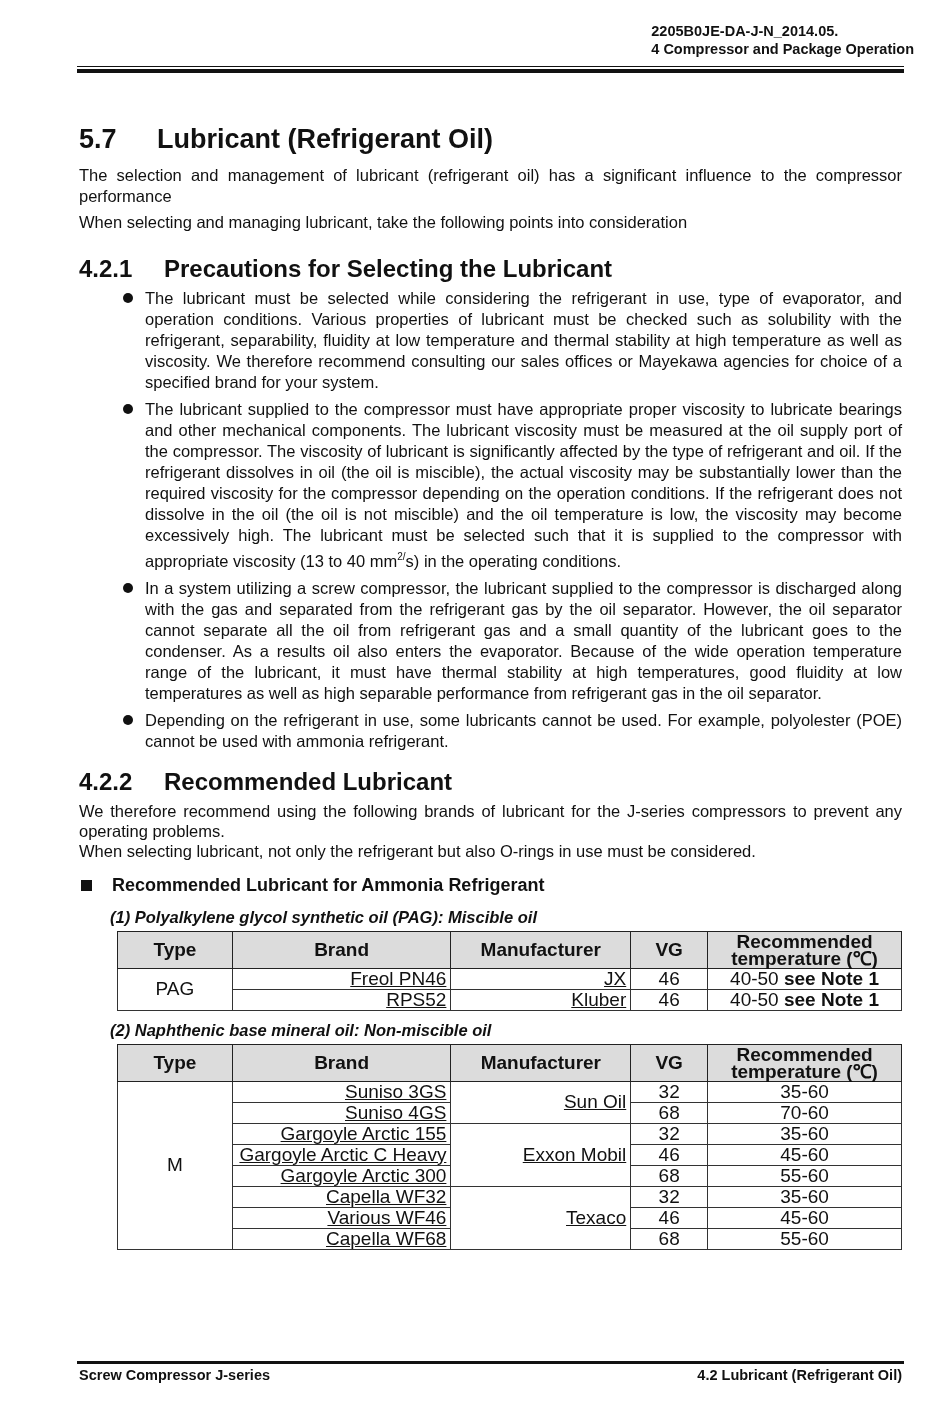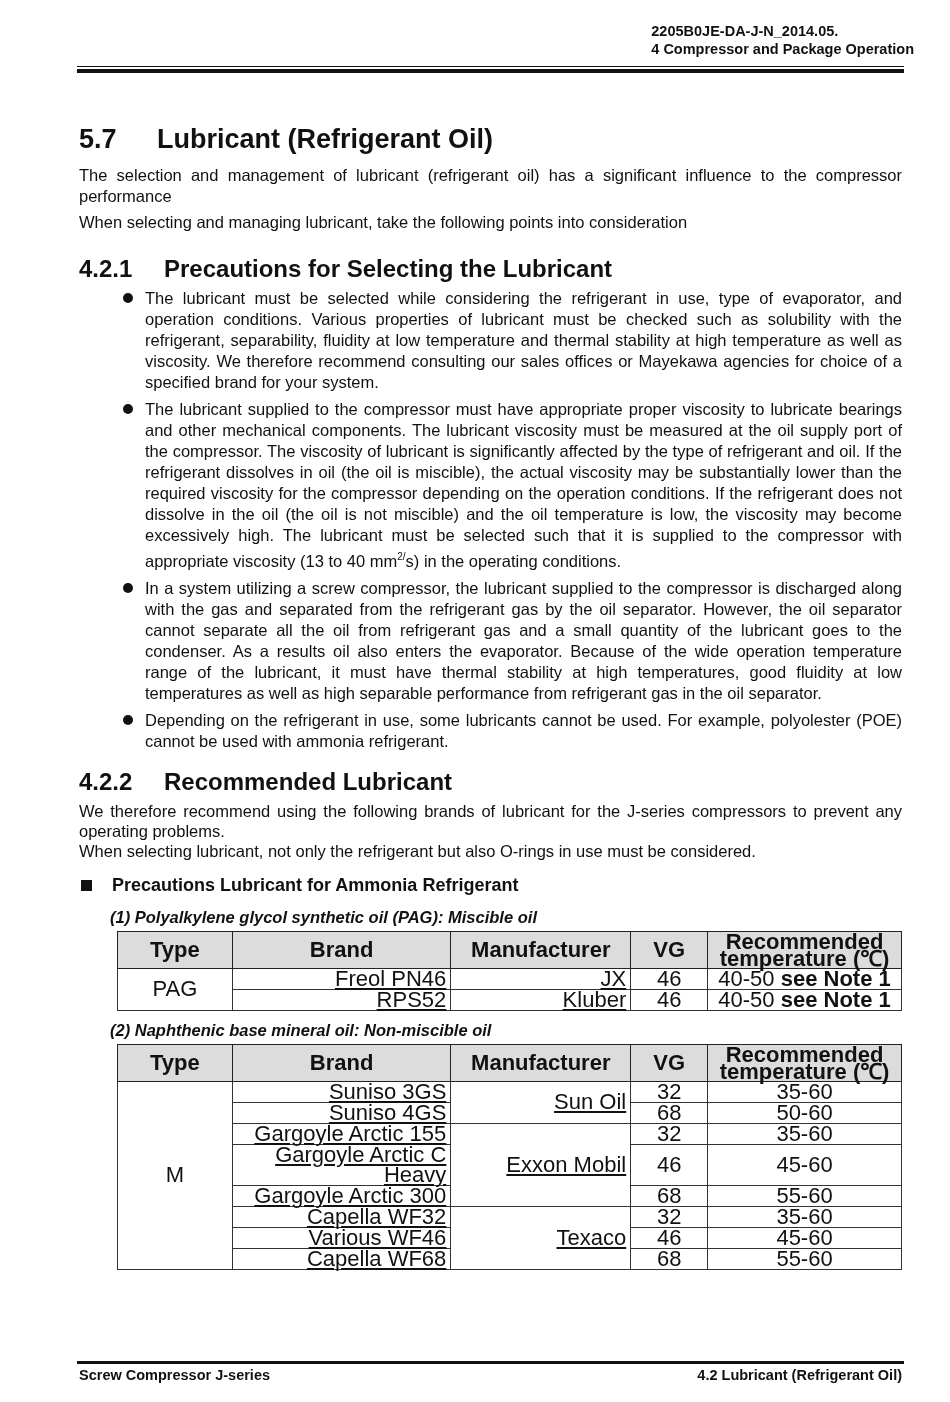--- a/index.html
+++ b/index.html
@@ -13,21 +13,21 @@
   h2 { font-size:24px; margin:22px 0 5px 0; font-weight:bold; }
   h2 .num { display:inline-block; width:85px; }
   p { margin:0; font-size:16.5px; line-height:21px; text-align:justify; }
   p.gap { margin-top:5px; }
   ul.bullets { list-style:none; margin:4px 0 0 0; padding:0; }
   ul.bullets li { position:relative; padding-left:66px; font-size:16.5px; line-height:21px; text-align:justify; margin-bottom:6px; }
   ul.bullets li .dot { position:absolute; left:44px; top:5px; width:10px; height:10px; border-radius:50%; background:#111; }
   .subsec { margin-top:14px; font-size:18px; font-weight:bold; display:flex; align-items:center; }
   .subsec .sq { width:11px; height:11px; background:#111; margin-left:2px; margin-right:20px; }
   .tcap { font-size:16.5px; font-weight:bold; margin:12px 0 4px 31px;font-style:italic; }
-  table { border-collapse:collapse; margin-left:38px; width:785px; font-size:22px; }
+  table { border-collapse:collapse; margin-left:38px; width:785px; font-size:19px; }
   th { background:#dcdcdc; font-weight:bold; border:1.5px solid #222; line-height:17px; padding:1px 4px; }
   td { border:1px solid #333; padding:0 4px; line-height:20px; }
   td.c { text-align:center; }
   td.l { text-align:right;text-decoration:underline; }
   table { border:1.5px solid #222; }
   .footer-rule { position:absolute; left:77px; right:46px; top:1361px; height:3px; background:#111; }
   .footer-left { position:absolute; left:79px; top:1367px; font-weight:bold; font-size:14.5px; }
   .footer-right { position:absolute; right:48px; top:1367px; font-weight:bold; font-size:14.5px; }
   .footer-page { position:absolute; left:0; right:0; top:1460px; text-align:center; font-weight:bold; font-size:15px; }
   sup { font-size:10px; }
@@ -59,21 +59,21 @@
   </ul>
 
   <h2 style="margin-top:16px;">
     <span class="num">4.2.2</span><span>Recommended Lubricant</span>
   </h2>
   <p style="line-height:20px;">We therefore recommend using the following brands of lubricant for the J-series compressors to prevent any operating problems.</p>
   <p style="line-height:20px;">When selecting lubricant, not only the refrigerant but also O-rings in use must be considered.</p>
 
   <div class="subsec">
     <span class="sq"></span>
-    <span>Precautions Lubricant for Ammonia Refrigerant</span>
+    <span>Recommended Lubricant for Ammonia Refrigerant</span>
   </div>
 
   <div class="tcap">(1) Polyalkylene glycol synthetic oil (PAG): Miscible oil</div>
   <table>
     <colgroup>
         <col style="width:115px">
         <col style="width:219px">
         <col style="width:180px">
         <col style="width:77px">
         <col style="width:194px">
@@ -122,21 +122,21 @@
     <tr>
       <td class="c" rowspan="8">M</td>
       <td class="l">Suniso 3GS</td>
       <td class="l" rowspan="2">Sun Oil</td>
       <td class="c">32</td>
       <td class="c">35-60</td>
     </tr>
     <tr>
       <td class="l">Suniso 4GS</td>
       <td class="c">68</td>
-      <td class="c">50-60</td>
+      <td class="c">70-60</td>
     </tr>
     <tr>
       <td class="l">Gargoyle Arctic 155</td>
       <td class="l" rowspan="3">Exxon Mobil</td>
       <td class="c">32</td>
       <td class="c">35-60</td>
     </tr>
     <tr>
       <td class="l">Gargoyle Arctic C Heavy</td>
       <td class="c">46</td>

